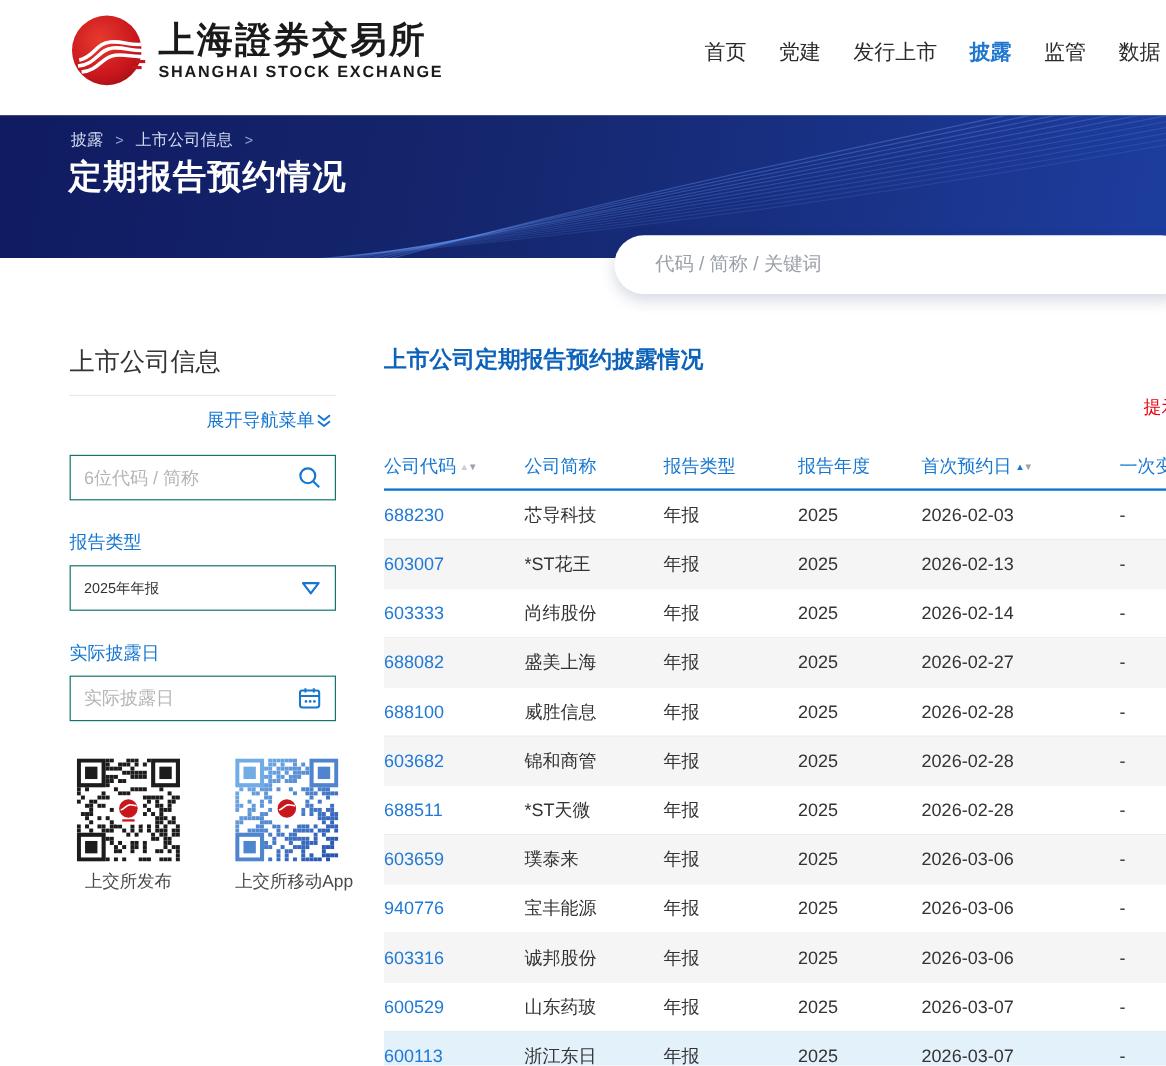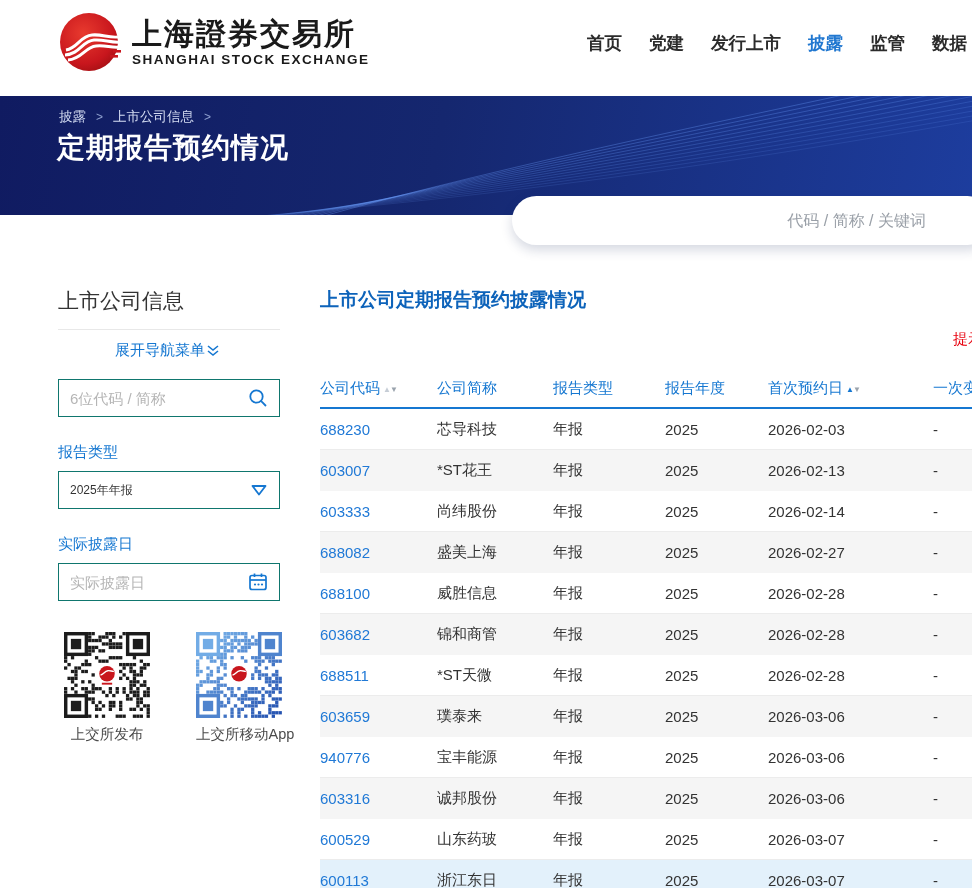--- a/index.html
+++ b/index.html
@@ -9,45 +9,45 @@
 
   
   .site-header { position:absolute; left:0; top:0; width:972px; height:96px; background:#fff; }
   .logo-wrap { position:absolute; left:58px; top:10px; display:flex; align-items:center; }
   .logo-mark { width:64px; height:64px; }
   .logo-text { margin-left:10px; }
   .logo-cn { font-family:"DejaVu Serif","Liberation Serif",serif; font-weight:bold;
     font-size:30px; line-height:32px; color:#1a1a1a; letter-spacing:2px; }
   .logo-en { font-size:13.5px; font-weight:bold; color:#1a1a1a; letter-spacing:1.5px; margin-top:2px; }
   .top-nav { position:absolute; right:5px; top:31px; display:flex; gap:27px; font-size:17.5px; }
-  .top-nav .nav-item { color:#2b2b2b; cursor:pointer; white-space:nowrap;font-weight:bold; }
+  .top-nav .nav-item { color:#2b2b2b; cursor:pointer; white-space:nowrap; }
   .top-nav .nav-item.active { color:#2077d0; font-weight:bold; }
 
   
   .banner { position:absolute; left:0; top:96px; width:972px; height:119px;
     background:linear-gradient(100deg,#101b61 0%,#15276f 45%,#1d3d9e 100%); }
   .banner-decor { position:absolute; inset:0; overflow:hidden; }
   .crumbs { position:absolute; left:59px; top:12px; font-size:13.5px; color:#c9d2ec;
     display:flex; align-items:center; gap:10px; }
   .crumbs .crumb { color:#d4dcf2; cursor:pointer; }
   .crumbs .sep { color:#8fa0cf; font-size:12px; }
   .banner-title { position:absolute; left:57px; top:33px; font-size:28px; font-weight:bold;
     color:#fff; letter-spacing:1px; }
   .search-pill { position:absolute; left:512px; top:100px; width:480px; height:49px;
     background:#fff; border-radius:26px; box-shadow:0 5px 12px rgba(20,40,90,.18);
     display:flex; align-items:center; padding-left:34px; }
   .search-pill input { border:none; outline:none; font-size:16px; width:380px;
-    font-family:inherit; color:#c2410c; background:transparent;text-align:right; }
+    font-family:inherit; color:#c2410c; background:transparent; }
   .search-pill input::placeholder { color:#9aa0a8; }
 
   
   .sidebar { position:absolute; left:58px; top:287px; width:222px; }
   .side-heading { font-size:21px; color:#333; }
   .side-divider { border-top:1px solid #e8e8e8; margin-top:14px; }
-  .expand-row { display:flex; justify-content:center; align-items:center;
+  .expand-row { display:flex; justify-content:flex-end; align-items:center;
     padding:11px 2px 10px 0; color:#1577d1; font-size:15px; cursor:pointer; }
   .filter-label { color:#1577d1; font-size:15px; margin-top:26px; }
   .field { margin-top:9px; height:38px; border:1px solid #0f766e; background:#fff;
     display:flex; align-items:center; padding:0 10px 0 11px; }
   .field input { border:none; outline:none; flex:1; font-size:15px; font-family:inherit;
     color:#333; background:transparent; min-width:0; }
   .field input::placeholder { color:#b5b5b5; }
   .field .sel-value { flex:1; font-size:12px; color:#333; }
   .field .f-icon { flex:0 0 auto; margin-left:6px; display:flex; }
   .qr-row { display:flex; gap:46px; margin-top:31px; padding-left:6px; }

